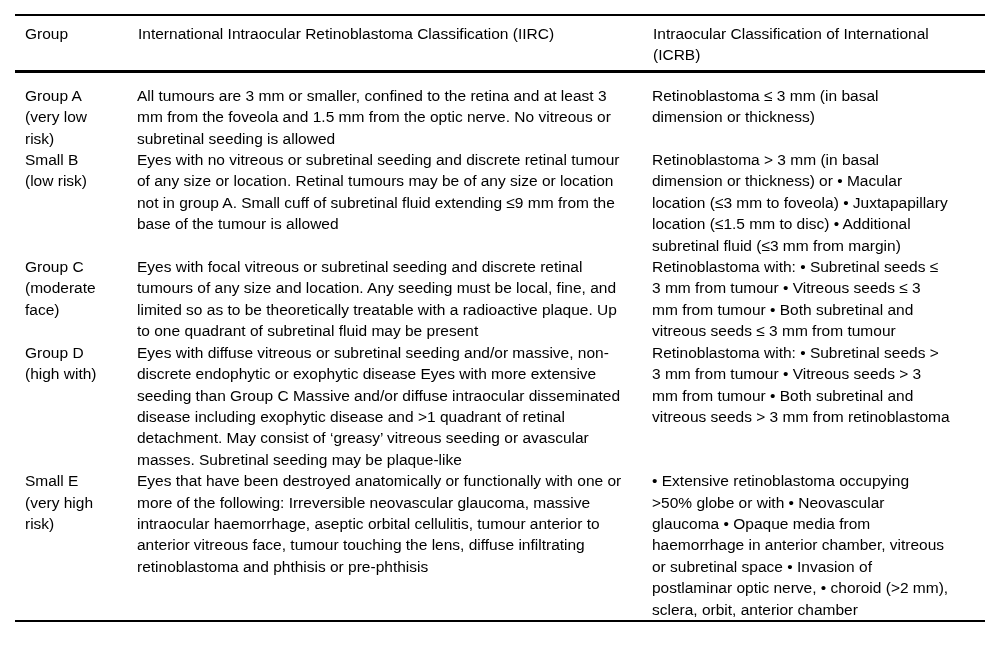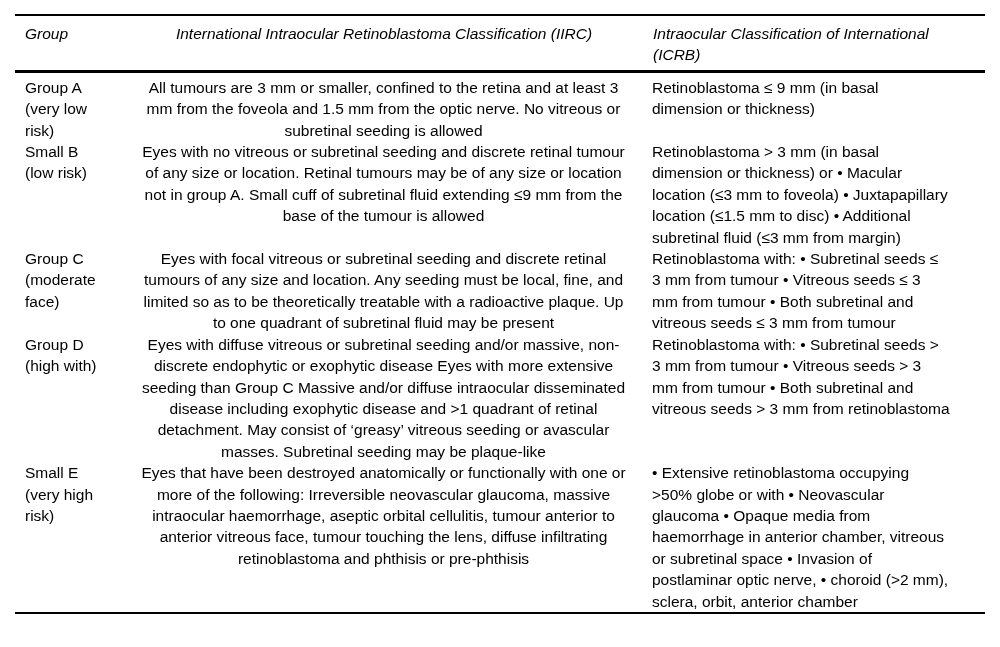--- a/index.html
+++ b/index.html
@@ -29,29 +29,28 @@
   col.c1 { width: 122px; }
   col.c2 { width: 515px; }
   col.c3 { width: 333px; }
   thead th {
     font-weight: normal;
     text-align: left;
     vertical-align: top;
     padding-top: 7px;
     padding-bottom: 4px;
     border-bottom: 3px solid #000;
-    font-style: italic;
   }
   tbody td {
     vertical-align: top;
     padding: 0;
   }
-  tbody tr:first-child td { padding-top: 4px; }
+  tbody tr:first-child td { padding-top: 12px; }
   .col-group  { padding-left: 10px; padding-right: 28px; }
-  .col-iirc   { padding-right: 22px; text-align: center; }
+  .col-iirc   { padding-right: 22px; }
   .col-icrb   { padding-right: 35px; }
 </style>
 </head>
 <body>
 
 <div class="page">
   <table class="classification">
     <colgroup>
       <col class="c1">
       <col class="c2">
@@ -61,21 +60,21 @@
       <tr>
         <th class="col-group">Group</th>
         <th class="col-iirc">International Intraocular Retinoblastoma Classification (IIRC)</th>
         <th class="col-icrb">Intraocular Classification of International (ICRB)</th>
       </tr>
     </thead>
     <tbody>
       <tr>
         <td class="col-group">Group A (very low risk)</td>
         <td class="col-iirc">All tumours are 3 mm or smaller, confined to the retina and at least 3 mm from the foveola and 1.5 mm from the optic nerve. No vitreous or subretinal seeding is allowed</td>
-        <td class="col-icrb">Retinoblastoma ≤ 9 mm (in basal dimension or thickness)</td>
+        <td class="col-icrb">Retinoblastoma ≤ 3 mm (in basal dimension or thickness)</td>
       </tr>
       <tr>
         <td class="col-group">Small B (low risk)</td>
         <td class="col-iirc">Eyes with no vitreous or subretinal seeding and discrete retinal tumour of any size or location. Retinal tumours may be of any size or location not in group A. Small cuff of subretinal fluid extending ≤9 mm from the base of the tumour is allowed</td>
         <td class="col-icrb">Retinoblastoma &gt; 3 mm (in basal dimension or thickness) or • Macular location (≤3 mm to foveola) • Juxtapapillary location (≤1.5 mm to disc) • Additional subretinal fluid (≤3 mm from margin)</td>
       </tr>
       <tr>
         <td class="col-group">Group C (moderate face)</td>
         <td class="col-iirc">Eyes with focal vitreous or subretinal seeding and discrete retinal tumours of any size and location. Any seeding must be local, fine, and limited so as to be theoretically treatable with a radioactive plaque. Up to one quadrant of subretinal fluid may be present</td>
         <td class="col-icrb">Retinoblastoma with: • Subretinal seeds ≤ 3 mm from tumour • Vitreous seeds ≤ 3 mm from tumour • Both subretinal and vitreous seeds ≤ 3 mm from tumour</td>

